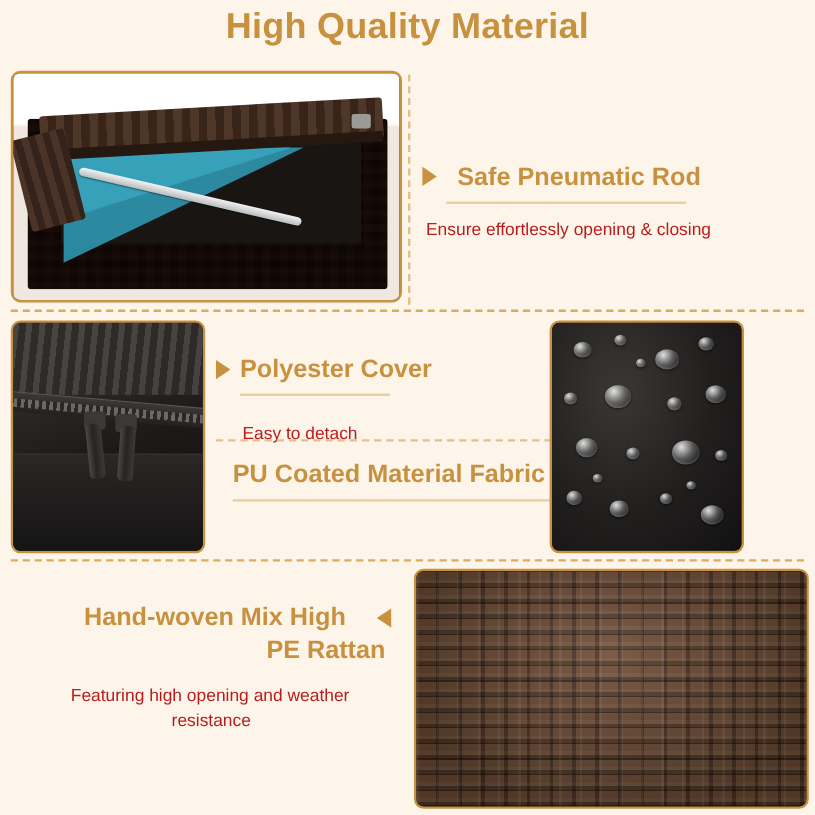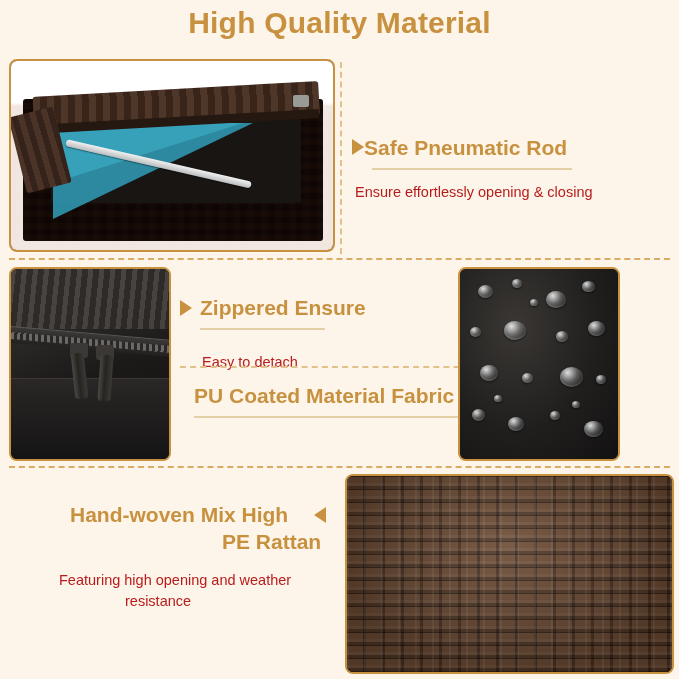--- a/index.html
+++ b/index.html
@@ -317,38 +317,38 @@
     <div class="rod-teal"></div>
     <div class="rod-teal2"></div>
     <div class="rod-lid"></div>
     <div class="rod-lid-edge"></div>
     <div class="rod-hinge"></div>
     <div class="rod-bar"></div>
     <div class="rod-flap"></div>
   </div>
 
   <div class="tri right" style="left:352px; top:139px;"></div>
-  <div class="feature-head" style="left:364px; top:136px;">Safe Pneumatic Rod</div>
+  <div class="feature-head" style="left:381px; top:136px;">Safe Pneumatic Rod</div>
   <div class="underline" style="left:372px; top:168px; width:200px;"></div>
   <div class="feature-sub" style="left:355px; top:182px; width:300px;">Ensure effortlessly opening &amp; closing</div>
 
   <div class="frame" id="photo-zipper">
     <div class="zip-bg"></div>
     <div class="zip-weave"></div>
     <div class="zip-lowerbag"></div>
     <div class="zip-tape"></div>
     <div class="zip-teeth"></div>
     <div class="zip-slider a"></div>
     <div class="zip-slider b"></div>
     <div class="zip-pull a"></div>
     <div class="zip-pull b"></div>
   </div>
 
   <div class="tri right" style="left:180px; top:300px;"></div>
-  <div class="feature-head" style="left:200px; top:296px;">Zippered Ensure</div>
+  <div class="feature-head" style="left:200px; top:296px;">Polyester Cover</div>
   <div class="underline" style="left:200px; top:328px; width:125px;"></div>
   <div class="feature-sub" style="left:202px; top:340px;margin-top:12px;">Easy to detach</div>
   <div class="dashed" style="left:180px; top:366px; width:310px; border-top:2px dashed #e2c08a;"></div>
 
   <div class="feature-head" style="left:194px; top:384px;">PU Coated Material Fabric</div>
   <div class="tri left" style="left:484px; top:388px;"></div>
   <div class="underline" style="left:194px; top:416px; width:282px;"></div>
 
   <div class="frame" id="photo-fabric">
     <div class="fab-bg"></div>
@@ -370,21 +370,21 @@
     <div class="drop" style="left:124px; top:152px; width:19px; height:16px;"></div>
     <div class="drop" style="left:70px; top:30px; width:8px; height:7px;"></div>
     <div class="drop" style="left:34px; top:126px; width:8px; height:7px;"></div>
     <div class="drop" style="left:112px; top:132px; width:8px; height:7px;"></div>
   </div>
 
   <div class="feature-head" style="left:70px; top:503px;">Hand-woven Mix High</div>
   <div class="tri left" style="left:314px; top:507px;"></div>
   <div class="feature-head" style="left:222px; top:530px;">PE Rattan</div>
   <div class="feature-sub" style="left:59px; top:570px;">Featuring high opening and weather</div>
-  <div class="feature-sub" style="left:125px; top:591px;">resistance</div>
+  <div class="feature-sub" style="left:143px; top:591px;">resistance</div>
 
   <div class="frame" id="photo-rattan">
     <div class="rat-bg"></div>
     <div class="rat-weave"></div>
     <div class="rat-shine"></div>
   </div>
 
 </div>
 
 </body></html>

